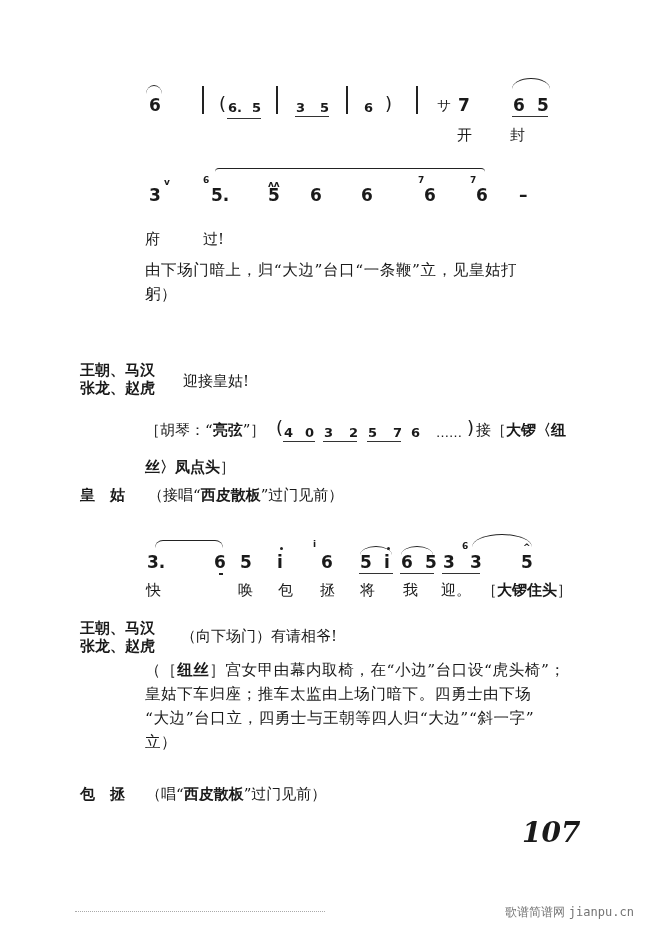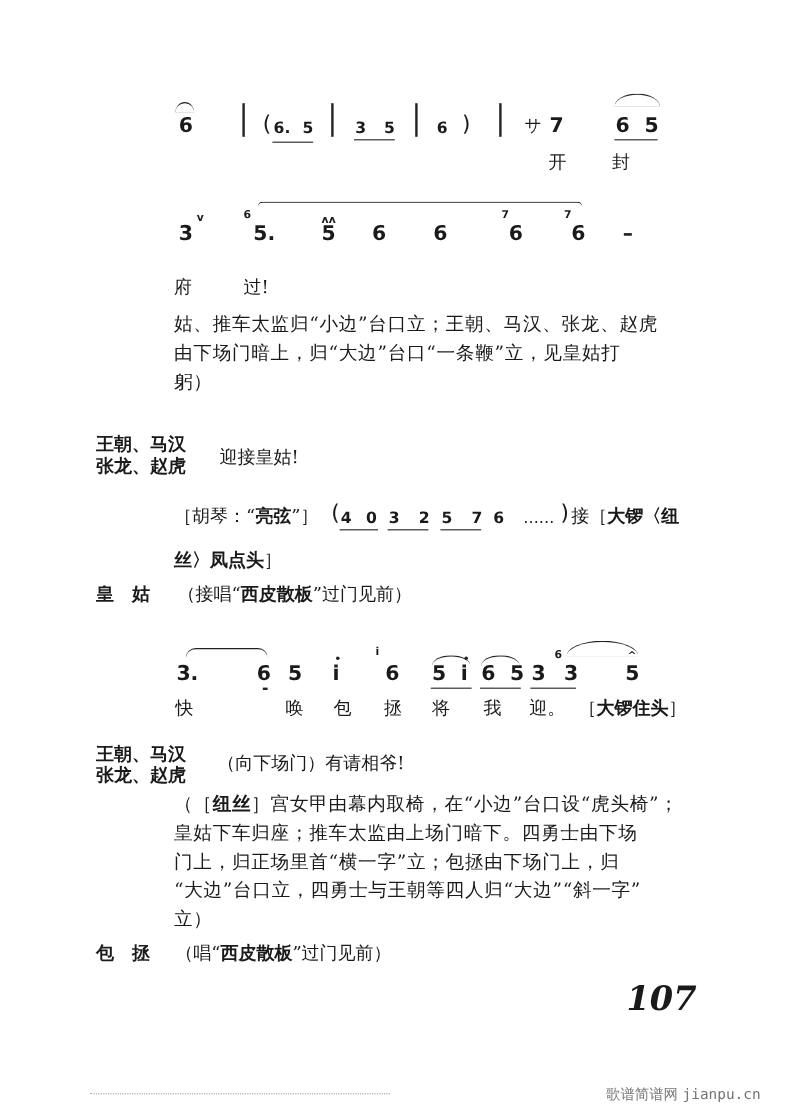--- a/index.html
+++ b/index.html
@@ -66,21 +66,20 @@
   <span class="grace" style="left:418px;top:176px;">7</span>
   <span class="note" style="left:424px;top:186px;">6</span>
   <span class="grace" style="left:470px;top:176px;">7</span>
   <span class="note" style="left:476px;top:186px;">6</span>
   <span class="note" style="left:519px;top:186px;">–</span>
   <span class="lyric" style="left:145px;top:231px;">府</span>
   <span class="lyric" style="left:203px;top:231px;">过!</span>
 </div>
 
 <div class="para" style="left:145px;top:258px;">
-  <div>姑、推车太监归“小边”台口立；王朝、马汉、张龙、赵虎</div>
   <div>由下场门暗上，归“大边”台口“一条鞭”立，见皇姑打</div>
   <div>躬）</div>
 </div>
 
 <div>
   <span class="speaker" style="left:80px;top:362px;">王朝、马汉</span>
   <span class="speaker" style="left:80px;top:380px;">张龙、赵虎</span>
   <span class="lyric" style="left:183px;top:373px;">迎接皇姑!</span>
 </div>
 
@@ -146,21 +145,20 @@
 
 <div>
   <span class="speaker" style="left:80px;top:620px;">王朝、马汉</span>
   <span class="speaker" style="left:80px;top:638px;">张龙、赵虎</span>
   <span class="lyric" style="left:181px;top:628px;">（向下场门）有请相爷!</span>
 </div>
 
 <div class="para" style="left:145px;top:658px;">
   <div><span>（［</span><span class="b">纽丝</span><span>］宫女甲由幕内取椅，在“小边”台口设“虎头椅”；</span></div>
   <div>皇姑下车归座；推车太监由上场门暗下。四勇士由下场</div>
-  <div>门上，归正场里首“横一字”立；包拯由下场门上，归</div>
   <div>“大边”台口立，四勇士与王朝等四人归“大边”“斜一字”</div>
   <div>立）</div>
 </div>
 
 <div>
   <span class="speaker" style="left:80px;top:786px;">包　拯</span>
   <span class="lyric" style="left:146px;top:786px;"><span>（唱“</span><span class="b">西皮散板</span><span>”过门见前）</span></span>
 </div>
 
 <span class="page-num" style="left:522px;top:816px;">107</span>

